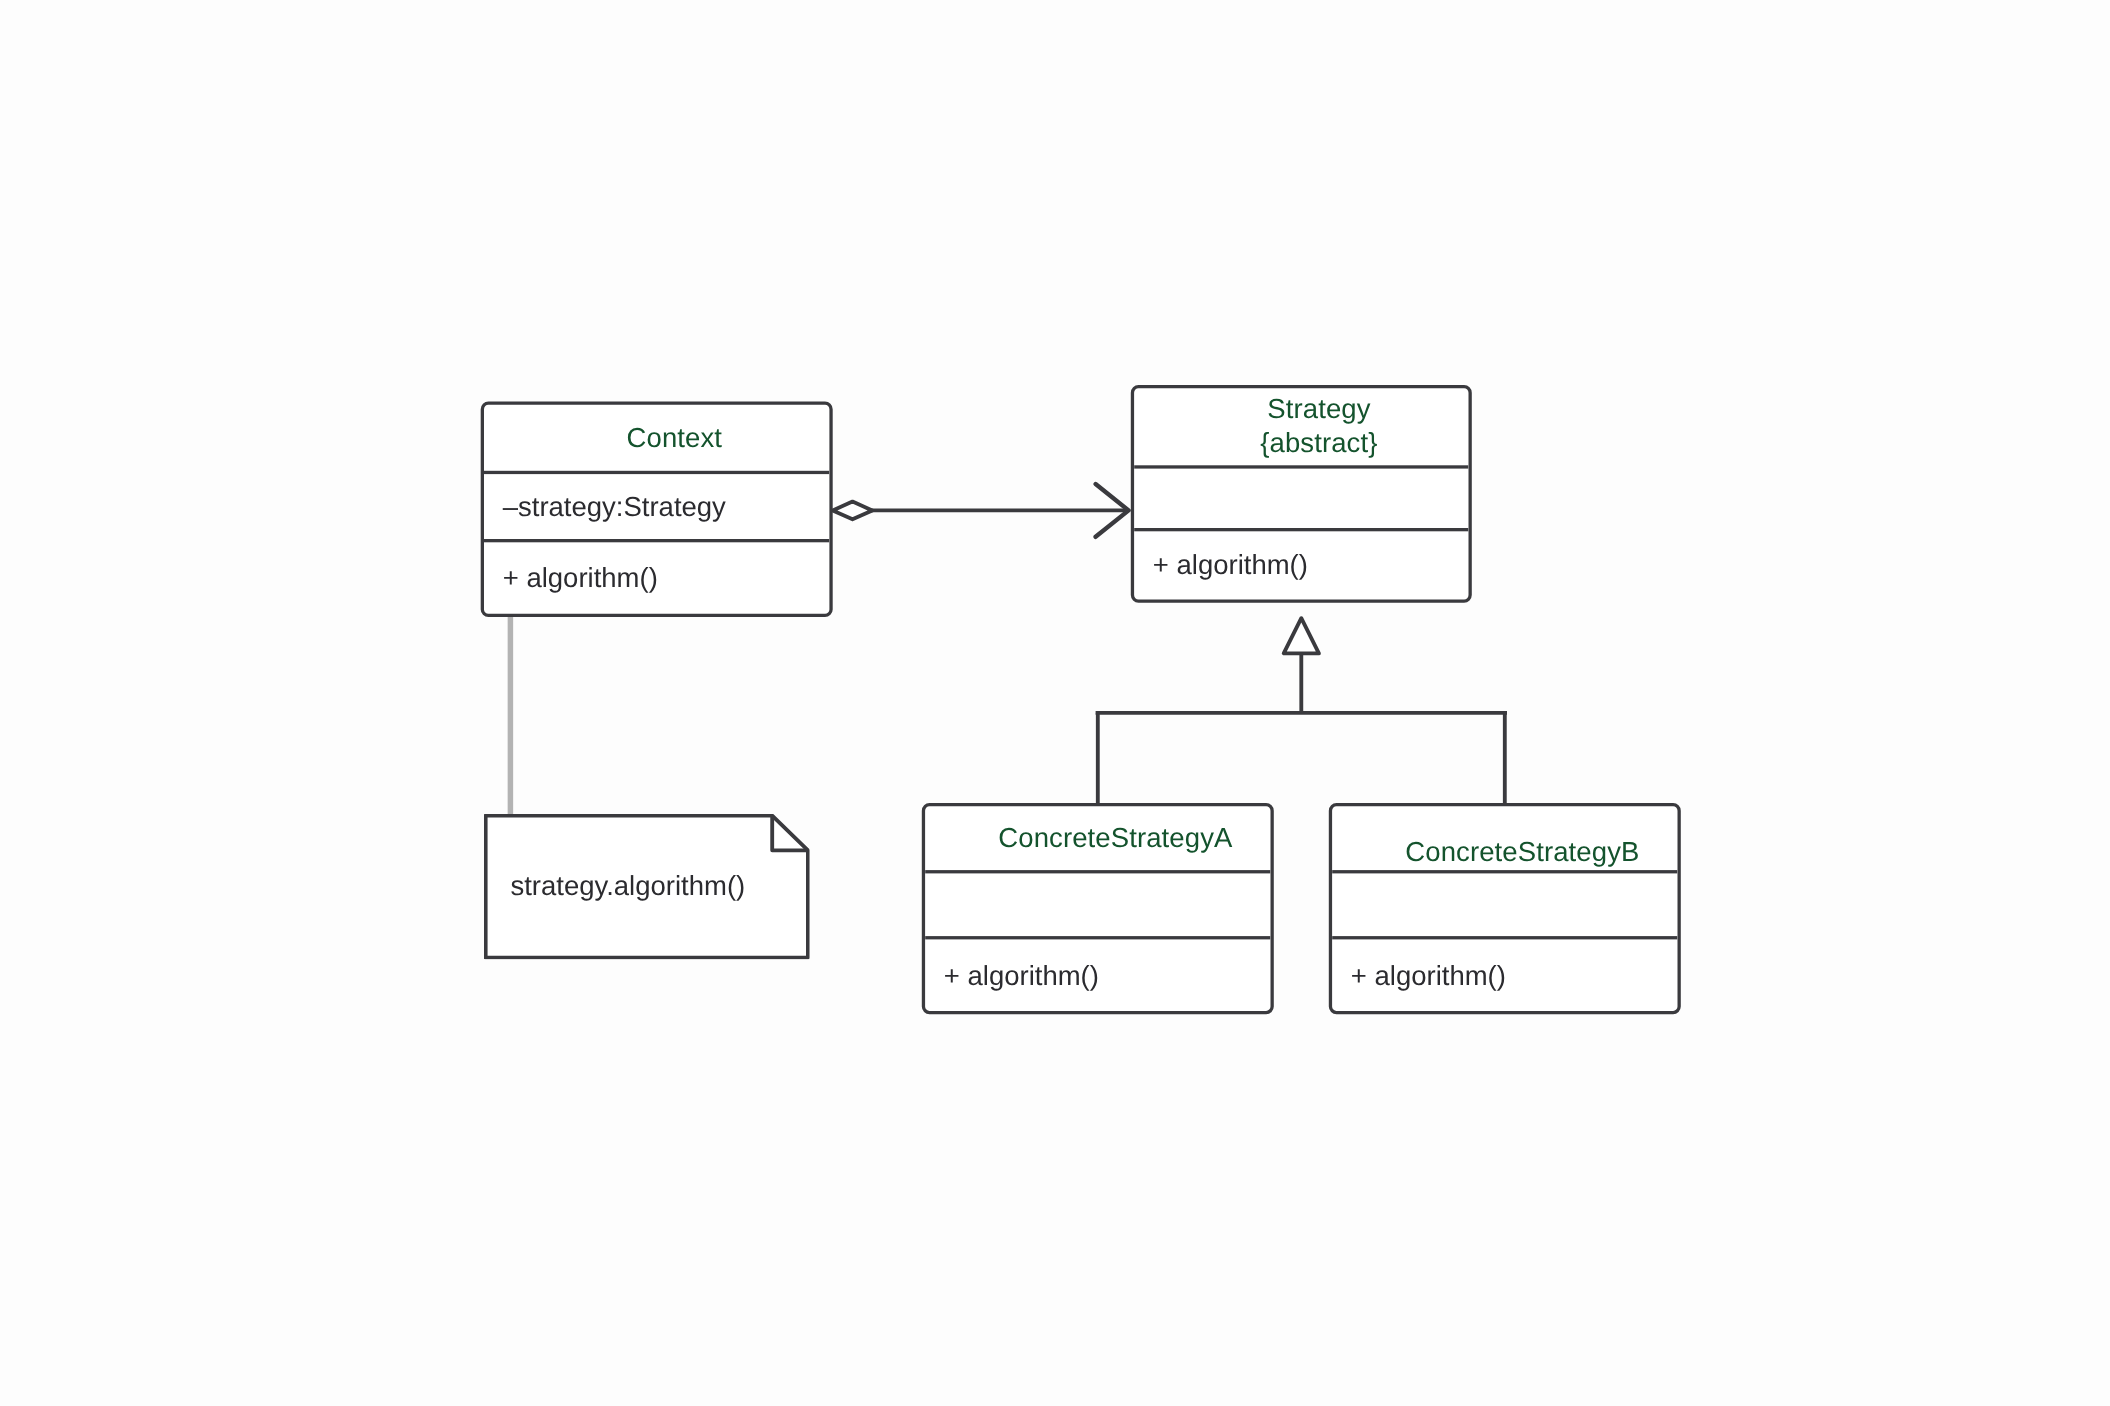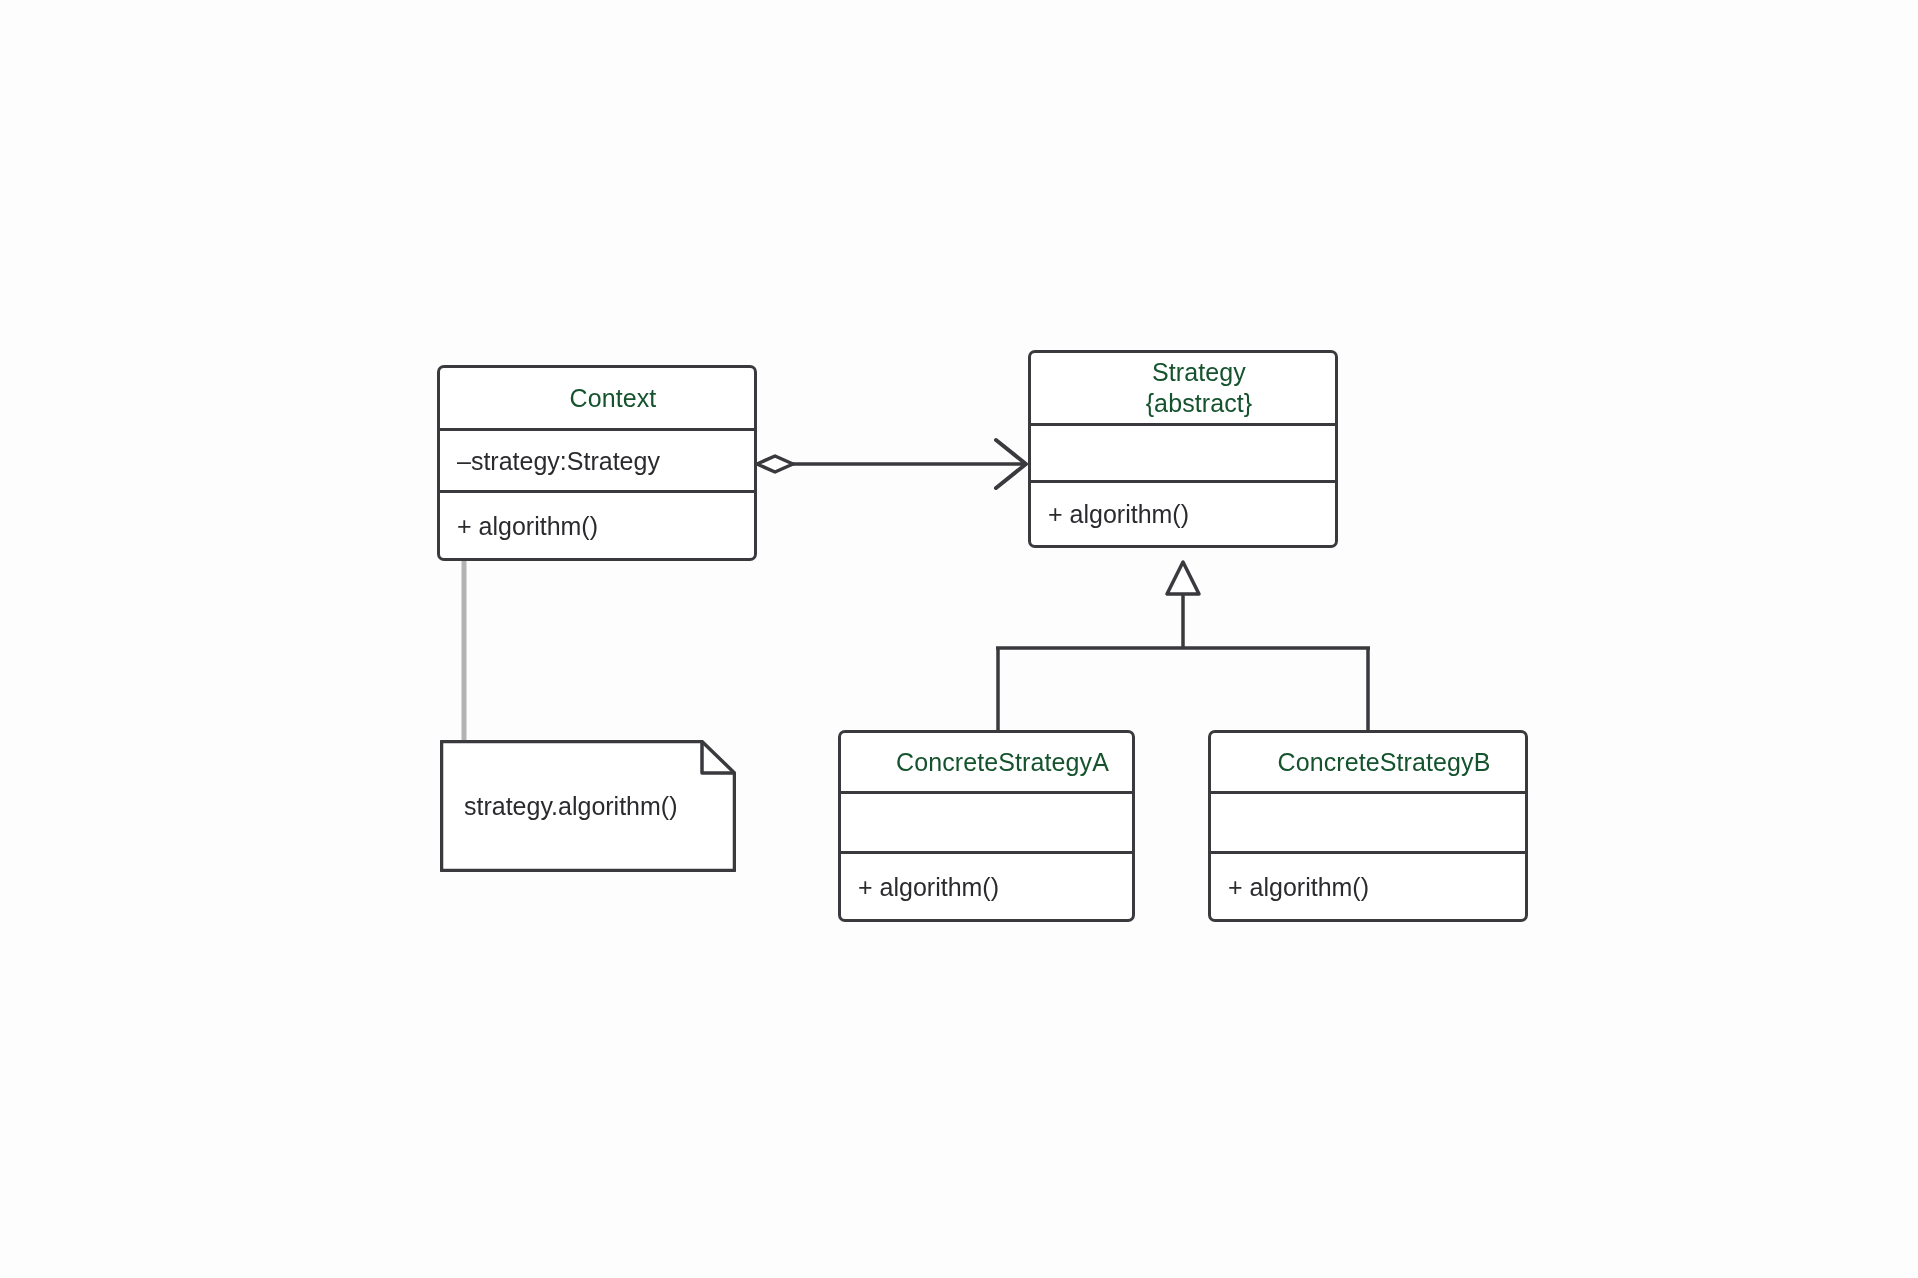--- a/index.html
+++ b/index.html
@@ -143,34 +143,34 @@
       <span class="abstract-tag">{abstract}</span>
     </div>
     <div class="compartment divider member empty" style="height:58px;">
       <span></span>
     </div>
     <div class="compartment divider member" style="height:66px;">
       <span>+ algorithm()</span>
     </div>
   </div>
 
-  <div class="uml-class" style="left:838px; top:730px; width:297px; height:192px;">
+  <div class="uml-class" style="left:838px; top:730px; width:320px; height:192px;">
     <div class="compartment class-name" style="height:59px;">
       <span>ConcreteStrategyA</span>
     </div>
     <div class="compartment divider member empty" style="height:61px;">
       <span></span>
     </div>
     <div class="compartment divider member" style="height:69px;">
       <span>+ algorithm()</span>
     </div>
   </div>
 
   <div class="uml-class" style="left:1208px; top:730px; width:320px; height:192px;">
-    <div class="compartment class-name" style="height:59px;">
+    <div class="compartment class-name" style="height:59px;justify-content:flex-end;">
       <span>ConcreteStrategyB</span>
     </div>
     <div class="compartment divider member empty" style="height:61px;">
       <span></span>
     </div>
     <div class="compartment divider member" style="height:69px;">
       <span>+ algorithm()</span>
     </div>
   </div>
 

